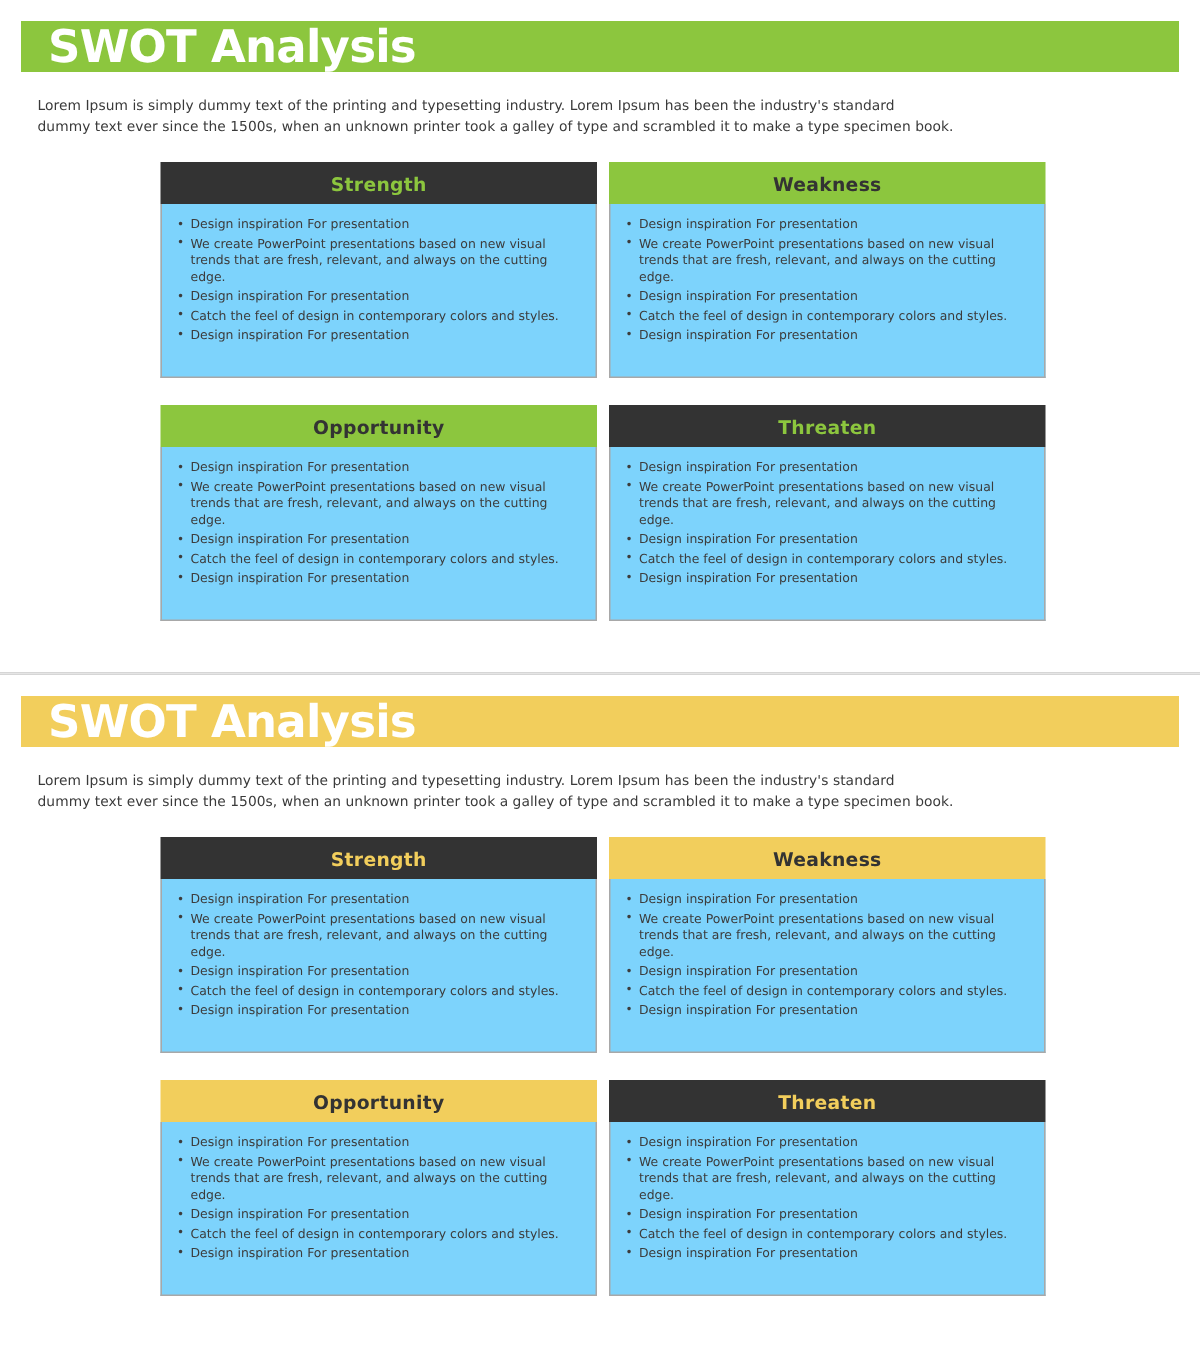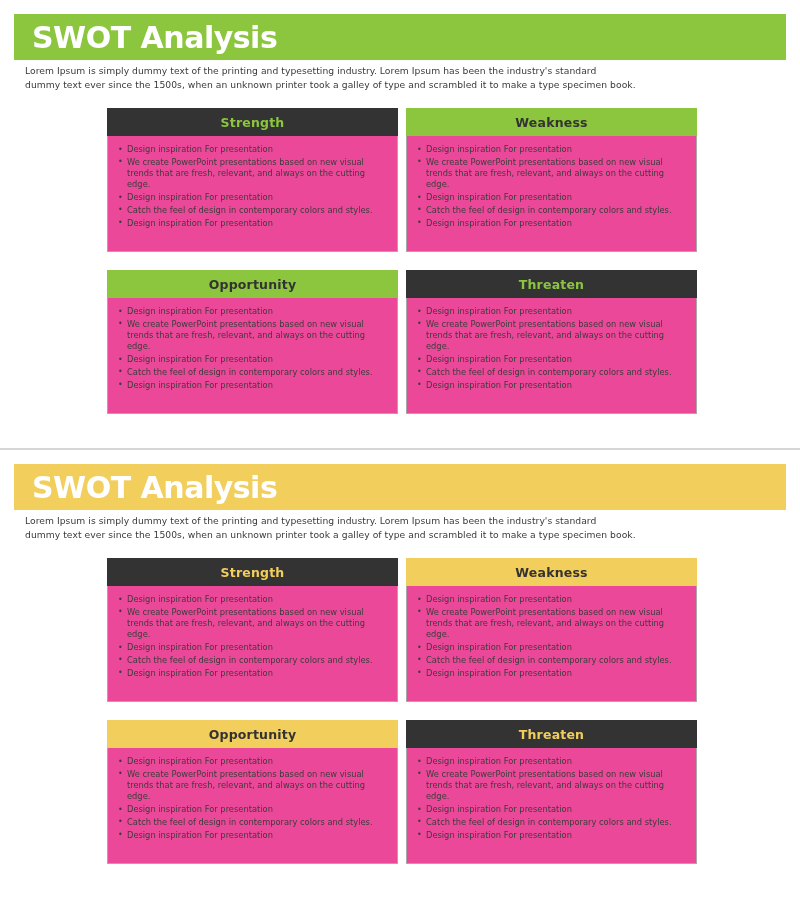--- a/index.html
+++ b/index.html
@@ -32,21 +32,21 @@
 
   .panel.first  { height: 449px; border-top: none; }
   .panel.second { height: 451px; border-bottom: none; }
 
   
   .title-bar {
     position: absolute;
     left: 14px;
     top: 14px;
     width: 772px;
-    height: 46px;
+    height: 34px;
     display: flex;
     align-items: center;
   }
 
   .title-bar .title-text {
     font-size: 30px;
     font-weight: bold;
     color: #ffffff;
     letter-spacing: -0.5px;
     padding-left: 18px;
@@ -94,21 +94,21 @@
     align-items: center;
     justify-content: center;
     font-size: 12.5px;
     font-weight: bold;
     letter-spacing: 0.2px;
   }
 
   .quad-body {
     border: 1px solid #a8a8a8;
     border-top: none;
-    background: #ec4899;
+    background: #7dd3fc;
     height: 116px;
     padding: 8px 10px 6px 10px;
   }
 
   .quad-body ul {
     list-style: none;
   }
 
   .quad-body li {
     position: relative;

